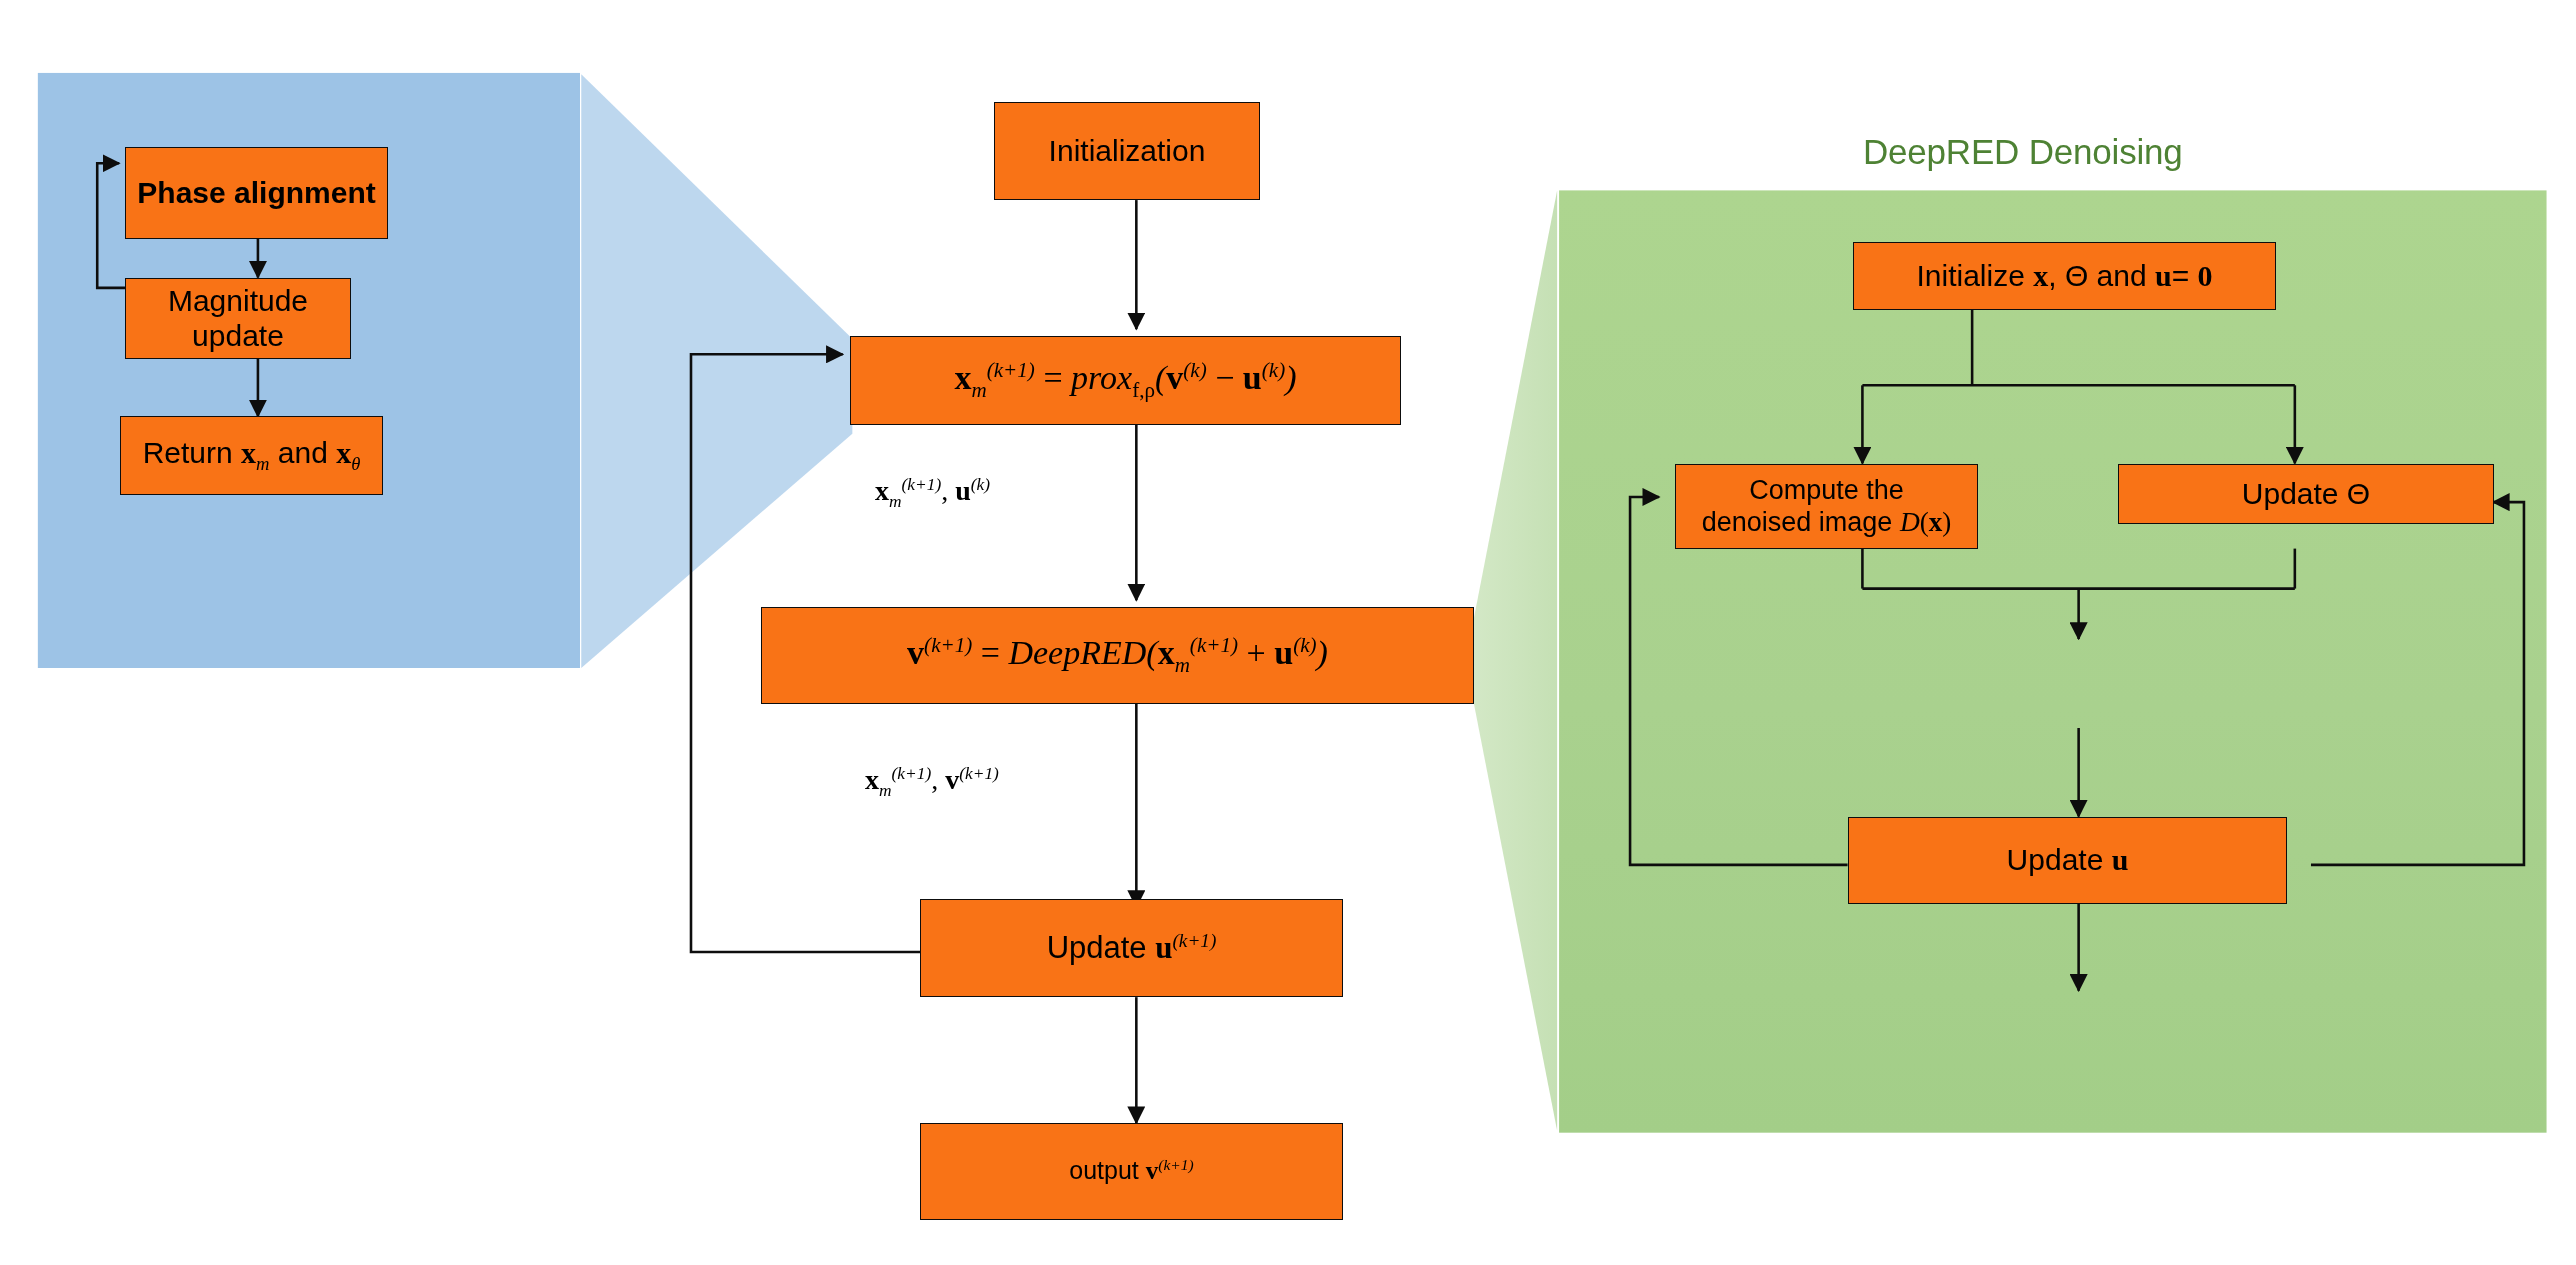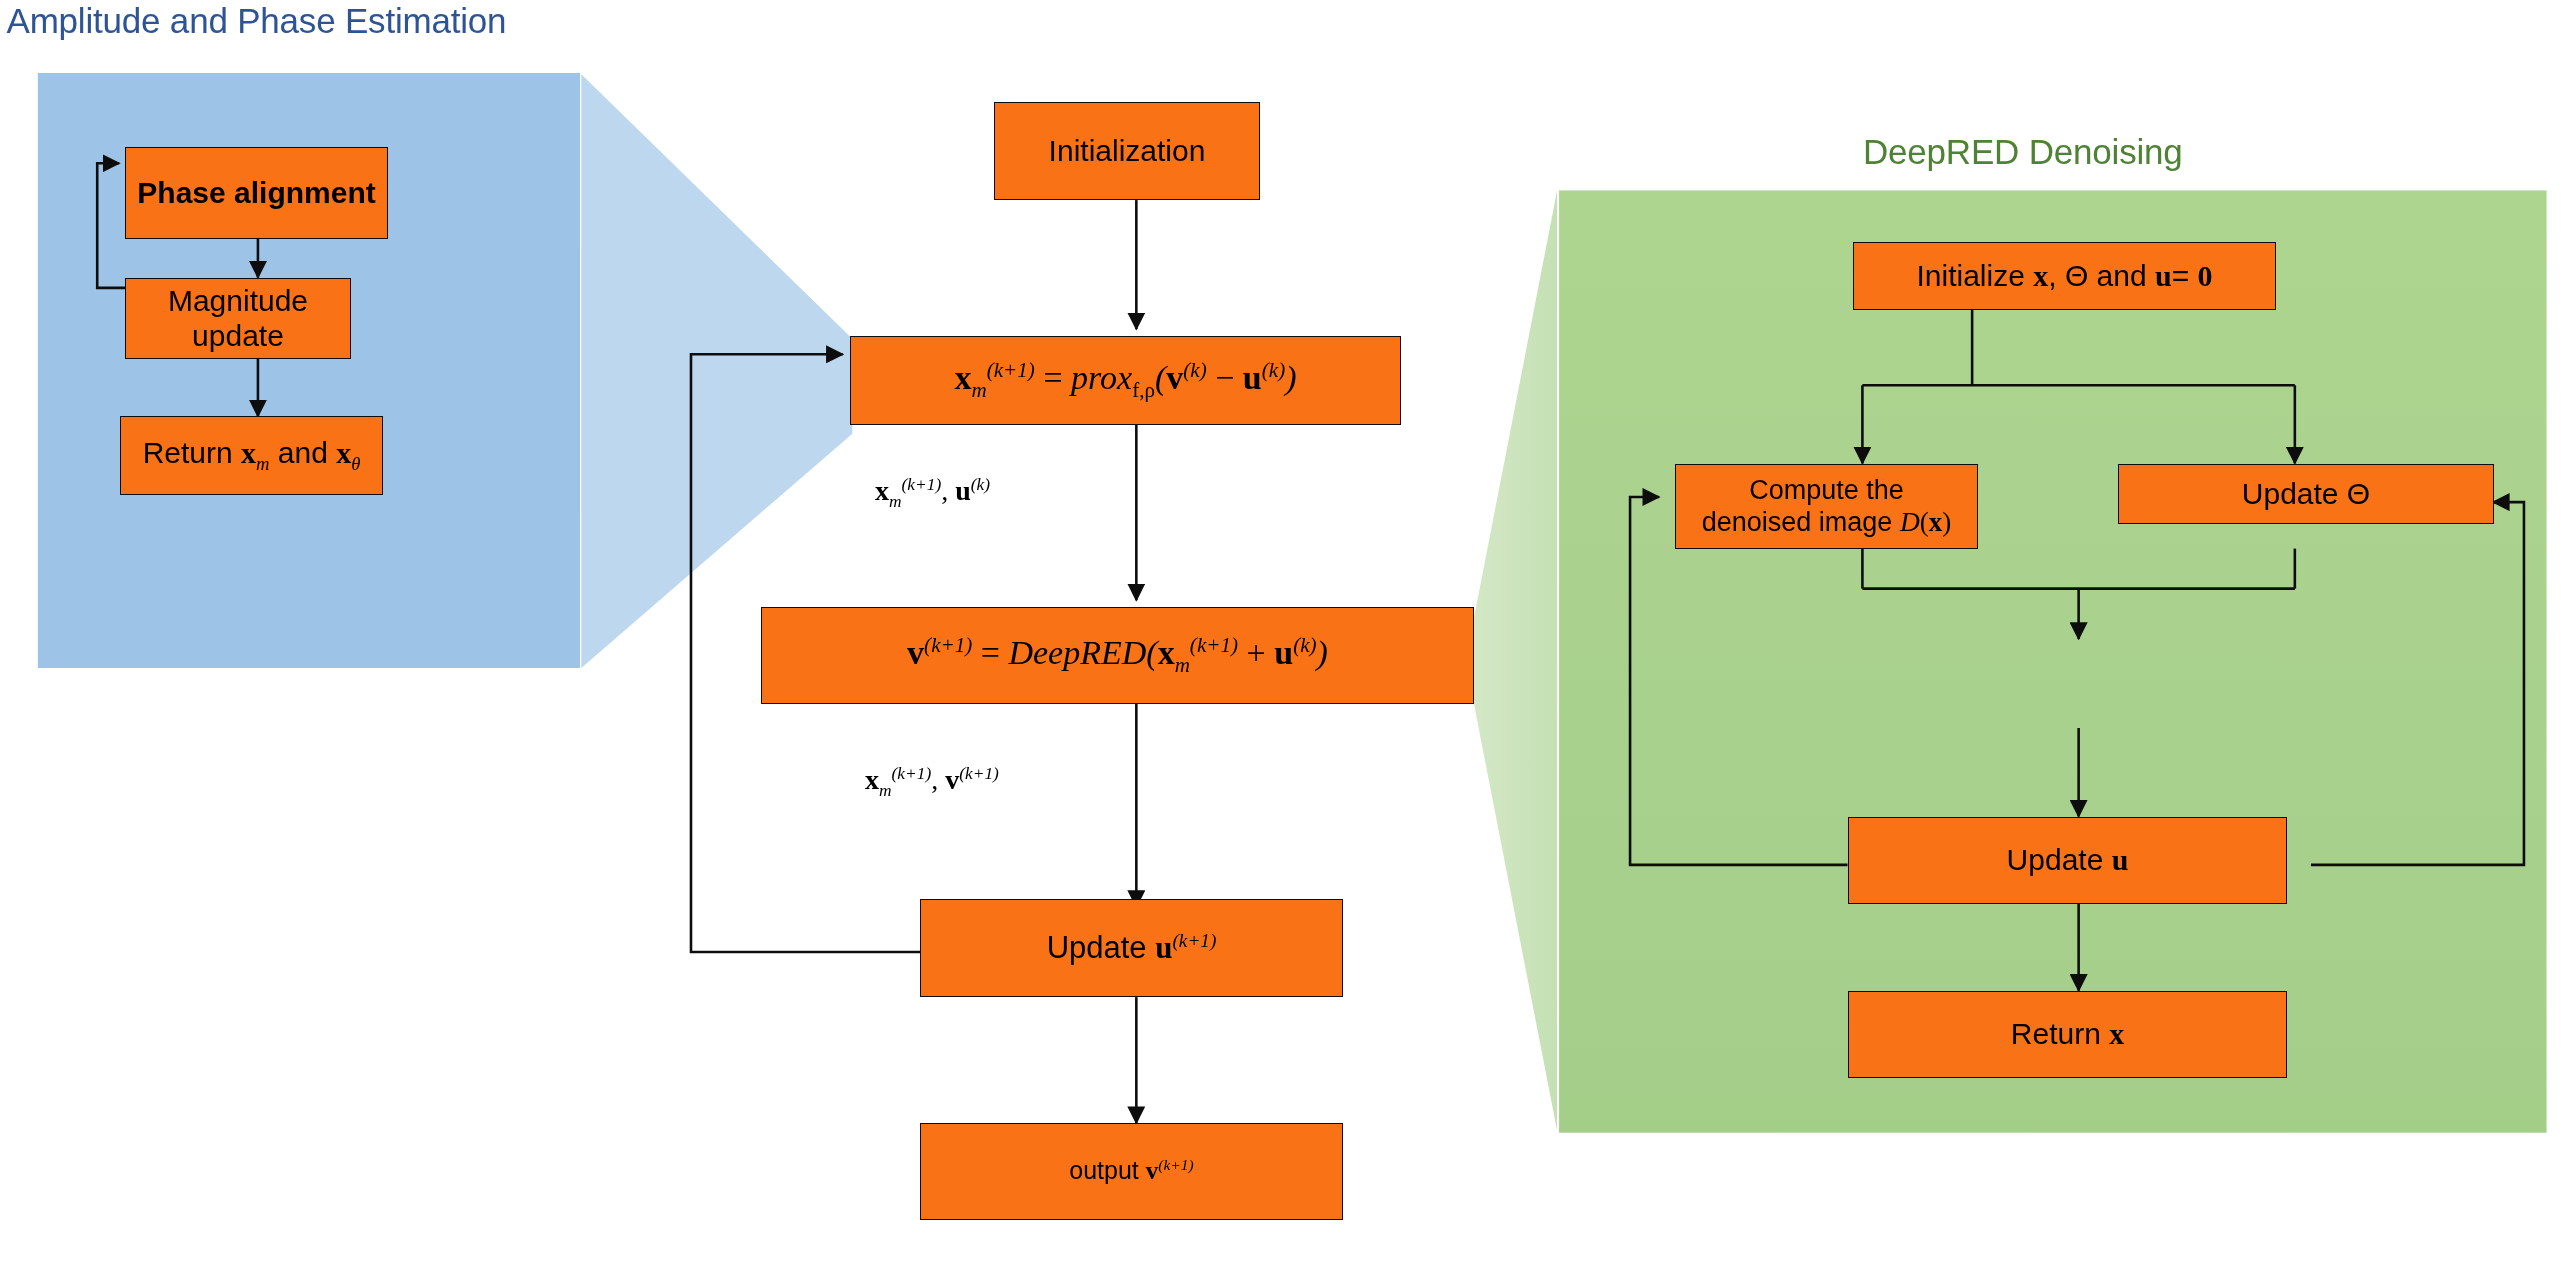--- a/index.html
+++ b/index.html
@@ -68,21 +68,20 @@
 
     <polygon points="900,115 1320,525 1320,672 900,1035" fill="url(#gradBlueWedge)"></polygon>
 
     <rect x="58" y="113" width="840" height="922" fill="#9DC3E6"></rect>
 
     <polygon points="2412,295 2283,958 2283,1090 2412,1752" fill="url(#gradGreenWedge)"></polygon>
 
     <rect x="2415" y="295" width="1530" height="1460" fill="url(#gradGreen)"></rect>
   </svg>
 
-  <div class="panel-title" id="title-blue">Amplitude and Phase Estimation</div>
   <div class="panel-title" id="title-green">DeepRED Denoising</div>
 
   <svg class="layer" viewBox="0 0 3990 1960">
     <defs>
       <marker id="arw" viewBox="0 0 10 10" refX="9.2" refY="5" markerWidth="7" markerHeight="7" orient="auto-start-reverse">
         <path d="M 0 0 L 10 5 L 0 10 z" fill="#0d0d0d"></path>
       </marker>
     </defs>
     <g fill="none" stroke="#0d0d0d" stroke-width="4">
 
@@ -197,20 +196,15 @@
     </span>
   </div>
 
 
   <div class="node" style="left:1848px;top:817px;width:439px;height:87px;font-size:30px;">
     <span class="inner">
       <span>Update </span><span class="bvec">u</span>
     </span>
   </div>
 
-  <div class="node" style="left:1848px;top:991px;width:439px;height:87px;font-size:30px;">
-    <span class="inner">
-      <span>Return </span><span class="bvec">x</span>
-    </span>
-  </div>
 
 </div>
 
 
 </body></html>

